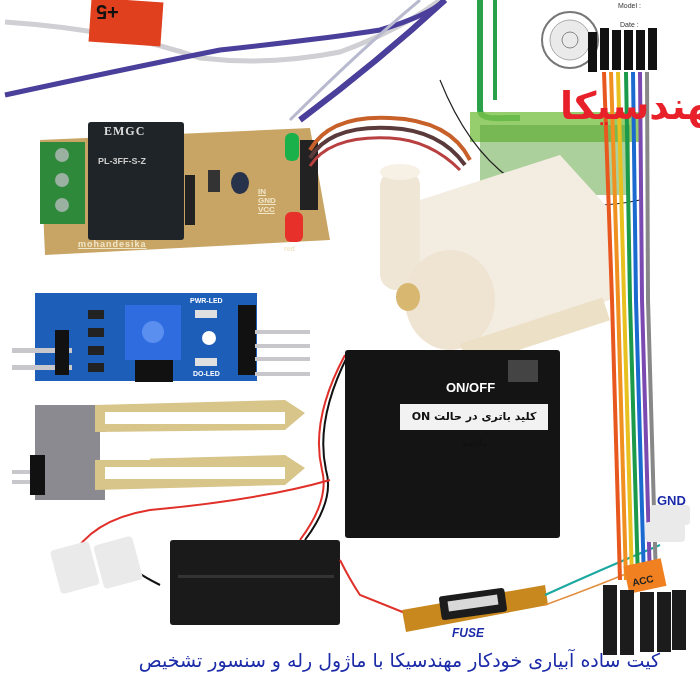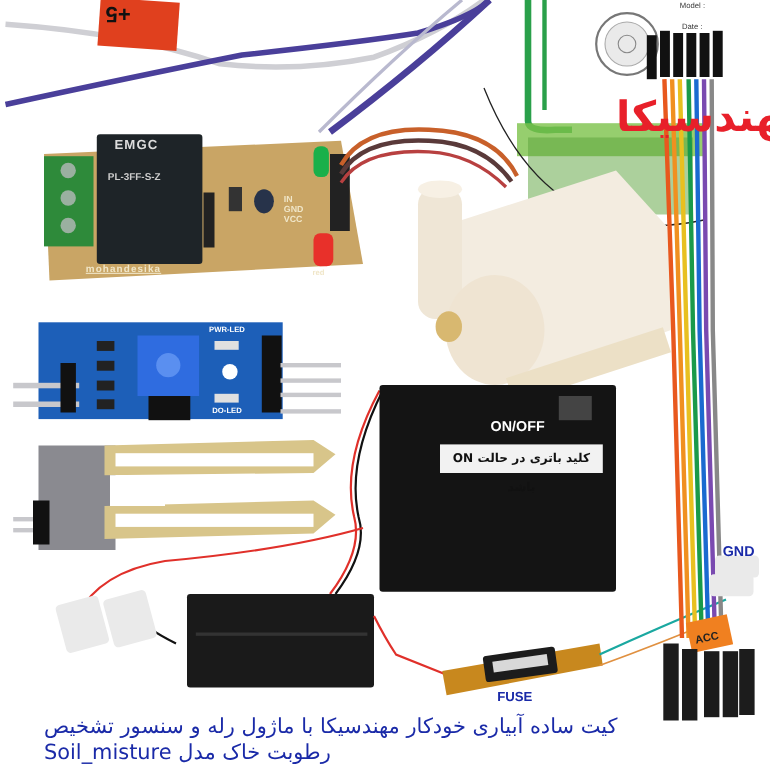--- a/index.html
+++ b/index.html
@@ -1,30 +1,30 @@
 <!DOCTYPE html>
 <html><head>
 <meta charset="utf-8">
 <style>
   html,body{margin:0;padding:0;background:#ffffff;}
   body{width:700px;height:700px;position:relative;overflow:hidden;font-family:"DejaVu Sans",sans-serif;}
   svg.scene{position:absolute;left:0;top:0;}
-  .caption{position:absolute;left:40px;width:620px;top:648px;text-align:left;color:#1a2aa8;font-size:19px;line-height:24px;direction:rtl;font-family:"DejaVu Sans",sans-serif;}
+  .caption{position:absolute;left:40px;width:620px;top:648px;text-align:right;color:#1a2aa8;font-size:19px;line-height:24px;direction:rtl;font-family:"DejaVu Sans",sans-serif;}
   .caption .l2{display:block;}
   .lbl{position:absolute;font-family:"Liberation Sans",sans-serif;font-weight:bold;}
-  .fuse-lbl{left:452px;top:626px;color:#1a2aa8;font-size:12px;}
+  .fuse-lbl{left:452px;top:626px;color:#1a2aa8;font-size:12px;font-style:italic;}
   .gnd-lbl{left:657px;top:493px;color:#1a2aa8;font-size:13px;}
   .acc-lbl{left:632px;top:575px;color:#222;font-size:10px;transform:rotate(-12deg);}
   .plus5{left:96px;top:0px;color:#111;font-size:20px;transform:rotate(180deg);}
   .onoff{left:446px;top:380px;color:#fff;font-size:13px;}
   .sticker{position:absolute;left:400px;top:404px;width:148px;height:26px;background:#f2f2f2;color:#111;font-size:11px;font-weight:bold;direction:rtl;text-align:center;line-height:26px;font-family:"DejaVu Sans",sans-serif;}
-  .relay-brand{left:104px;top:124px;color:#ddd;font-size:12px;letter-spacing:1px;}
+  .relay-brand{left:104px;top:124px;color:#ddd;font-size:12px;letter-spacing:1px;font-family:Liberation Serif, serif;}
   .relay-model{left:98px;top:156px;color:#ccc;font-size:9px;}
   .pcb-text{left:78px;top:239px;color:#f0e6c8;font-size:9px;letter-spacing:1px;text-decoration:underline;}
-  .pcb-pins{left:258px;top:177px;color:#f0e6c8;font-size:8px;line-height:9px;}
+  .pcb-pins{left:258px;top:187px;color:#f0e6c8;font-size:8px;line-height:9px;text-decoration:underline;}
   .red-lbl{left:284px;top:245px;color:#f0e6c8;font-size:7px;}
   .pwr-led{left:190px;top:297px;color:#fff;font-size:7px;}
   .do-led{left:193px;top:370px;color:#fff;font-size:7px;}
   .brand-logo{left:560px;top:84px;color:#e8202a;font-size:38px;font-weight:bold;direction:rtl;font-family:"DejaVu Sans",sans-serif;}
   .model-lbl{left:618px;top:2px;color:#333;font-size:7px;font-weight:normal;}
   .date-lbl{left:620px;top:21px;color:#333;font-size:7px;font-weight:normal;}
 </style>
 </head>
 <body>
 
@@ -175,14 +175,13 @@
 <div class="sticker">کلید باتری در حالت ON باشد</div>
 <div class="lbl brand-logo">مهندسیکا</div>
 <div class="lbl model-lbl">Model :</div>
 <div class="lbl date-lbl">Date :</div>
 <div class="lbl gnd-lbl">GND</div>
 <div class="lbl acc-lbl">ACC</div>
 <div class="lbl fuse-lbl">FUSE</div>
 
 <div class="caption">
   <span class="l1">کیت ساده آبیاری خودکار مهندسیکا با ماژول رله و سنسور تشخیص</span>
-  <span class="l2">رطوبت خاک مدل Soil_misture</span>
 </div>
 
 </body></html>

